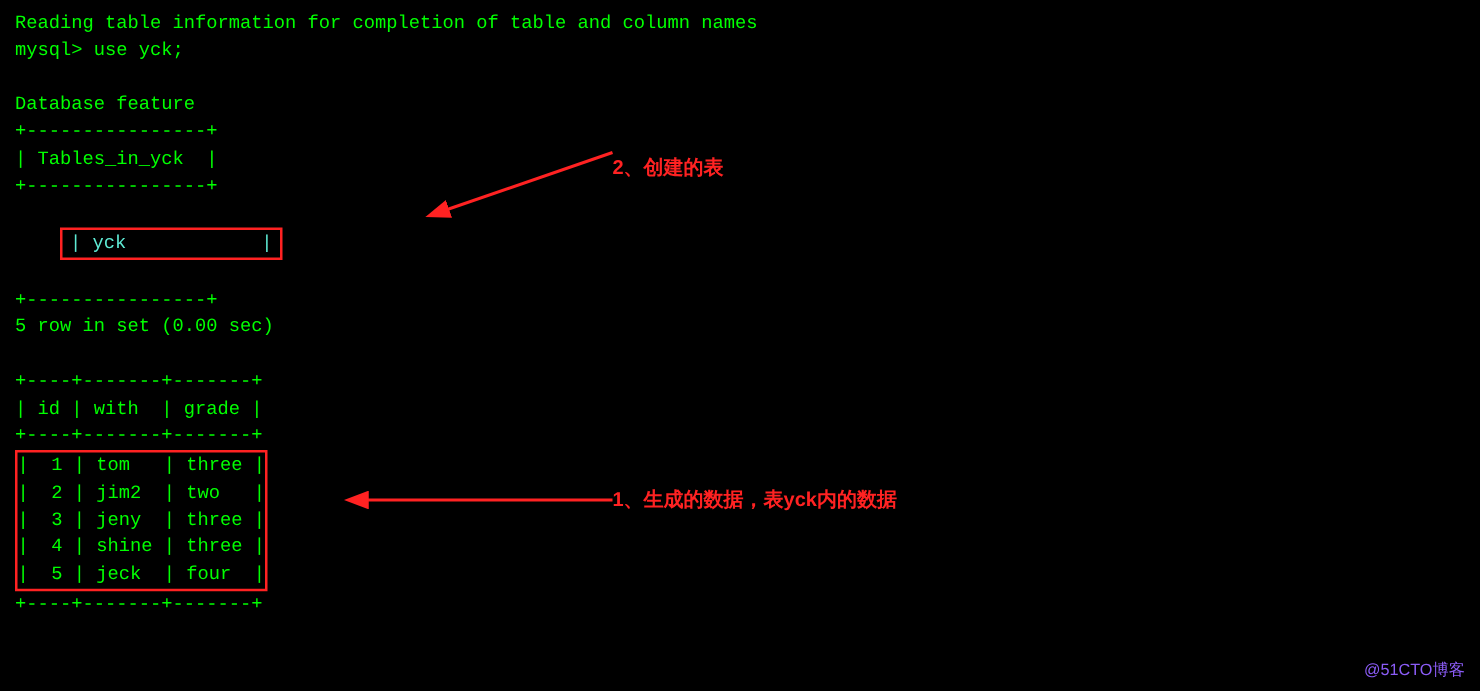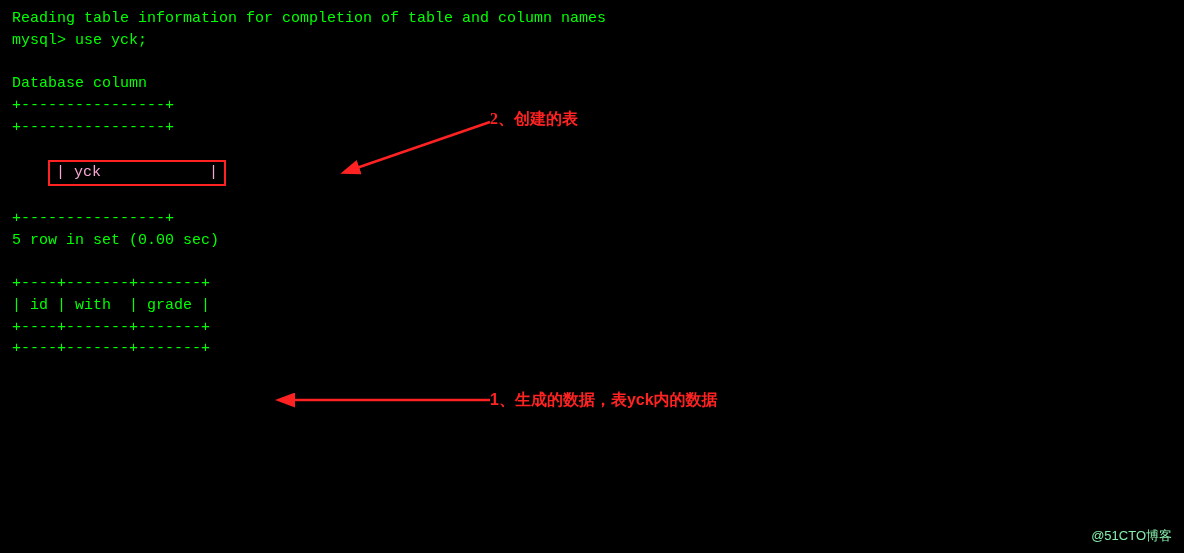--- a/index.html
+++ b/index.html
@@ -33,59 +33,67 @@
     .arrow-svg {
       position: absolute;
       pointer-events: none;
     }
 
     
     .watermark {
       position: absolute;
       bottom: 8px;
       right: 12px;
-      color: #86efac;
+      color: #8b5cf6;
       font-size: 13px;
       font-family: Arial, sans-serif;
     }
   </style>
 </head>
 <body>
 
 <div class="terminal">
 
   
   <div class="line">Reading table information for completion of table and column names</div>
   <div class="line">mysql&gt; use yck;</div>
   <div class="line">&nbsp;</div>
   
-  <div class="line">Database column</div>
+  <div class="line">Database feature</div>
   
   <div class="line">+----------------+</div>
+  <div class="line">| Tables_in_yck  |</div>
   <div class="line">+----------------+</div>
   
   <div class="line" style="position:relative;">
-    <span style="display:inline-block; border: 2px solid #ff2222; padding: 0 6px; color:#f9a8d4;">| yck            |</span>
+    <span style="display:inline-block; border: 2px solid #ff2222; padding: 0 6px; color:#5eead4;">| yck            |</span>
   </div>
   <div class="line">+----------------+</div>
   <div class="line">5 row in set (0.00 sec)</div>
   <div class="line">&nbsp;</div>
   
   <div class="line">+----+-------+-------+</div>
   <div class="line">| id | with  | grade |</div>
   <div class="line">+----+-------+-------+</div>
   
+  <div style="display:inline-block; border: 2px solid #ff2222;">
+    <div class="line">|  1 | tom   | three |</div>
+    <div class="line">|  2 | jim2  | two   |</div>
+    <div class="line">|  3 | jeny  | three |</div>
+    <div class="line">|  4 | shine | three |</div>
+    <div class="line">|  5 | jeck  | four  |</div>
+  </div>
   <div></div>
   <div class="line">+----+-------+-------+</div>
   
   
   
 </div>
 
-<div class="annotation" style="top: 109px; left: 490px; font-family: Liberation Serif, serif;">2、创建的表</div>
+<div class="annotation" style="top: 124px; left: 490px;">2、创建的表</div>
 
 <svg class="arrow-svg" style="top: 100px; left: 170px; width: 340px; height: 90px;">
 
   <defs>
     <marker id="arrowhead1" markerWidth="8" markerHeight="6" refX="6" refY="3" orient="auto">
       <polygon points="0 0, 8 3, 0 6" fill="#ff2222"></polygon>
     </marker>
   </defs>
   <line x1="320" y1="22" x2="175" y2="72" stroke="#ff2222" stroke-width="2.5" marker-end="url(#arrowhead1)"></line>
 </svg>

